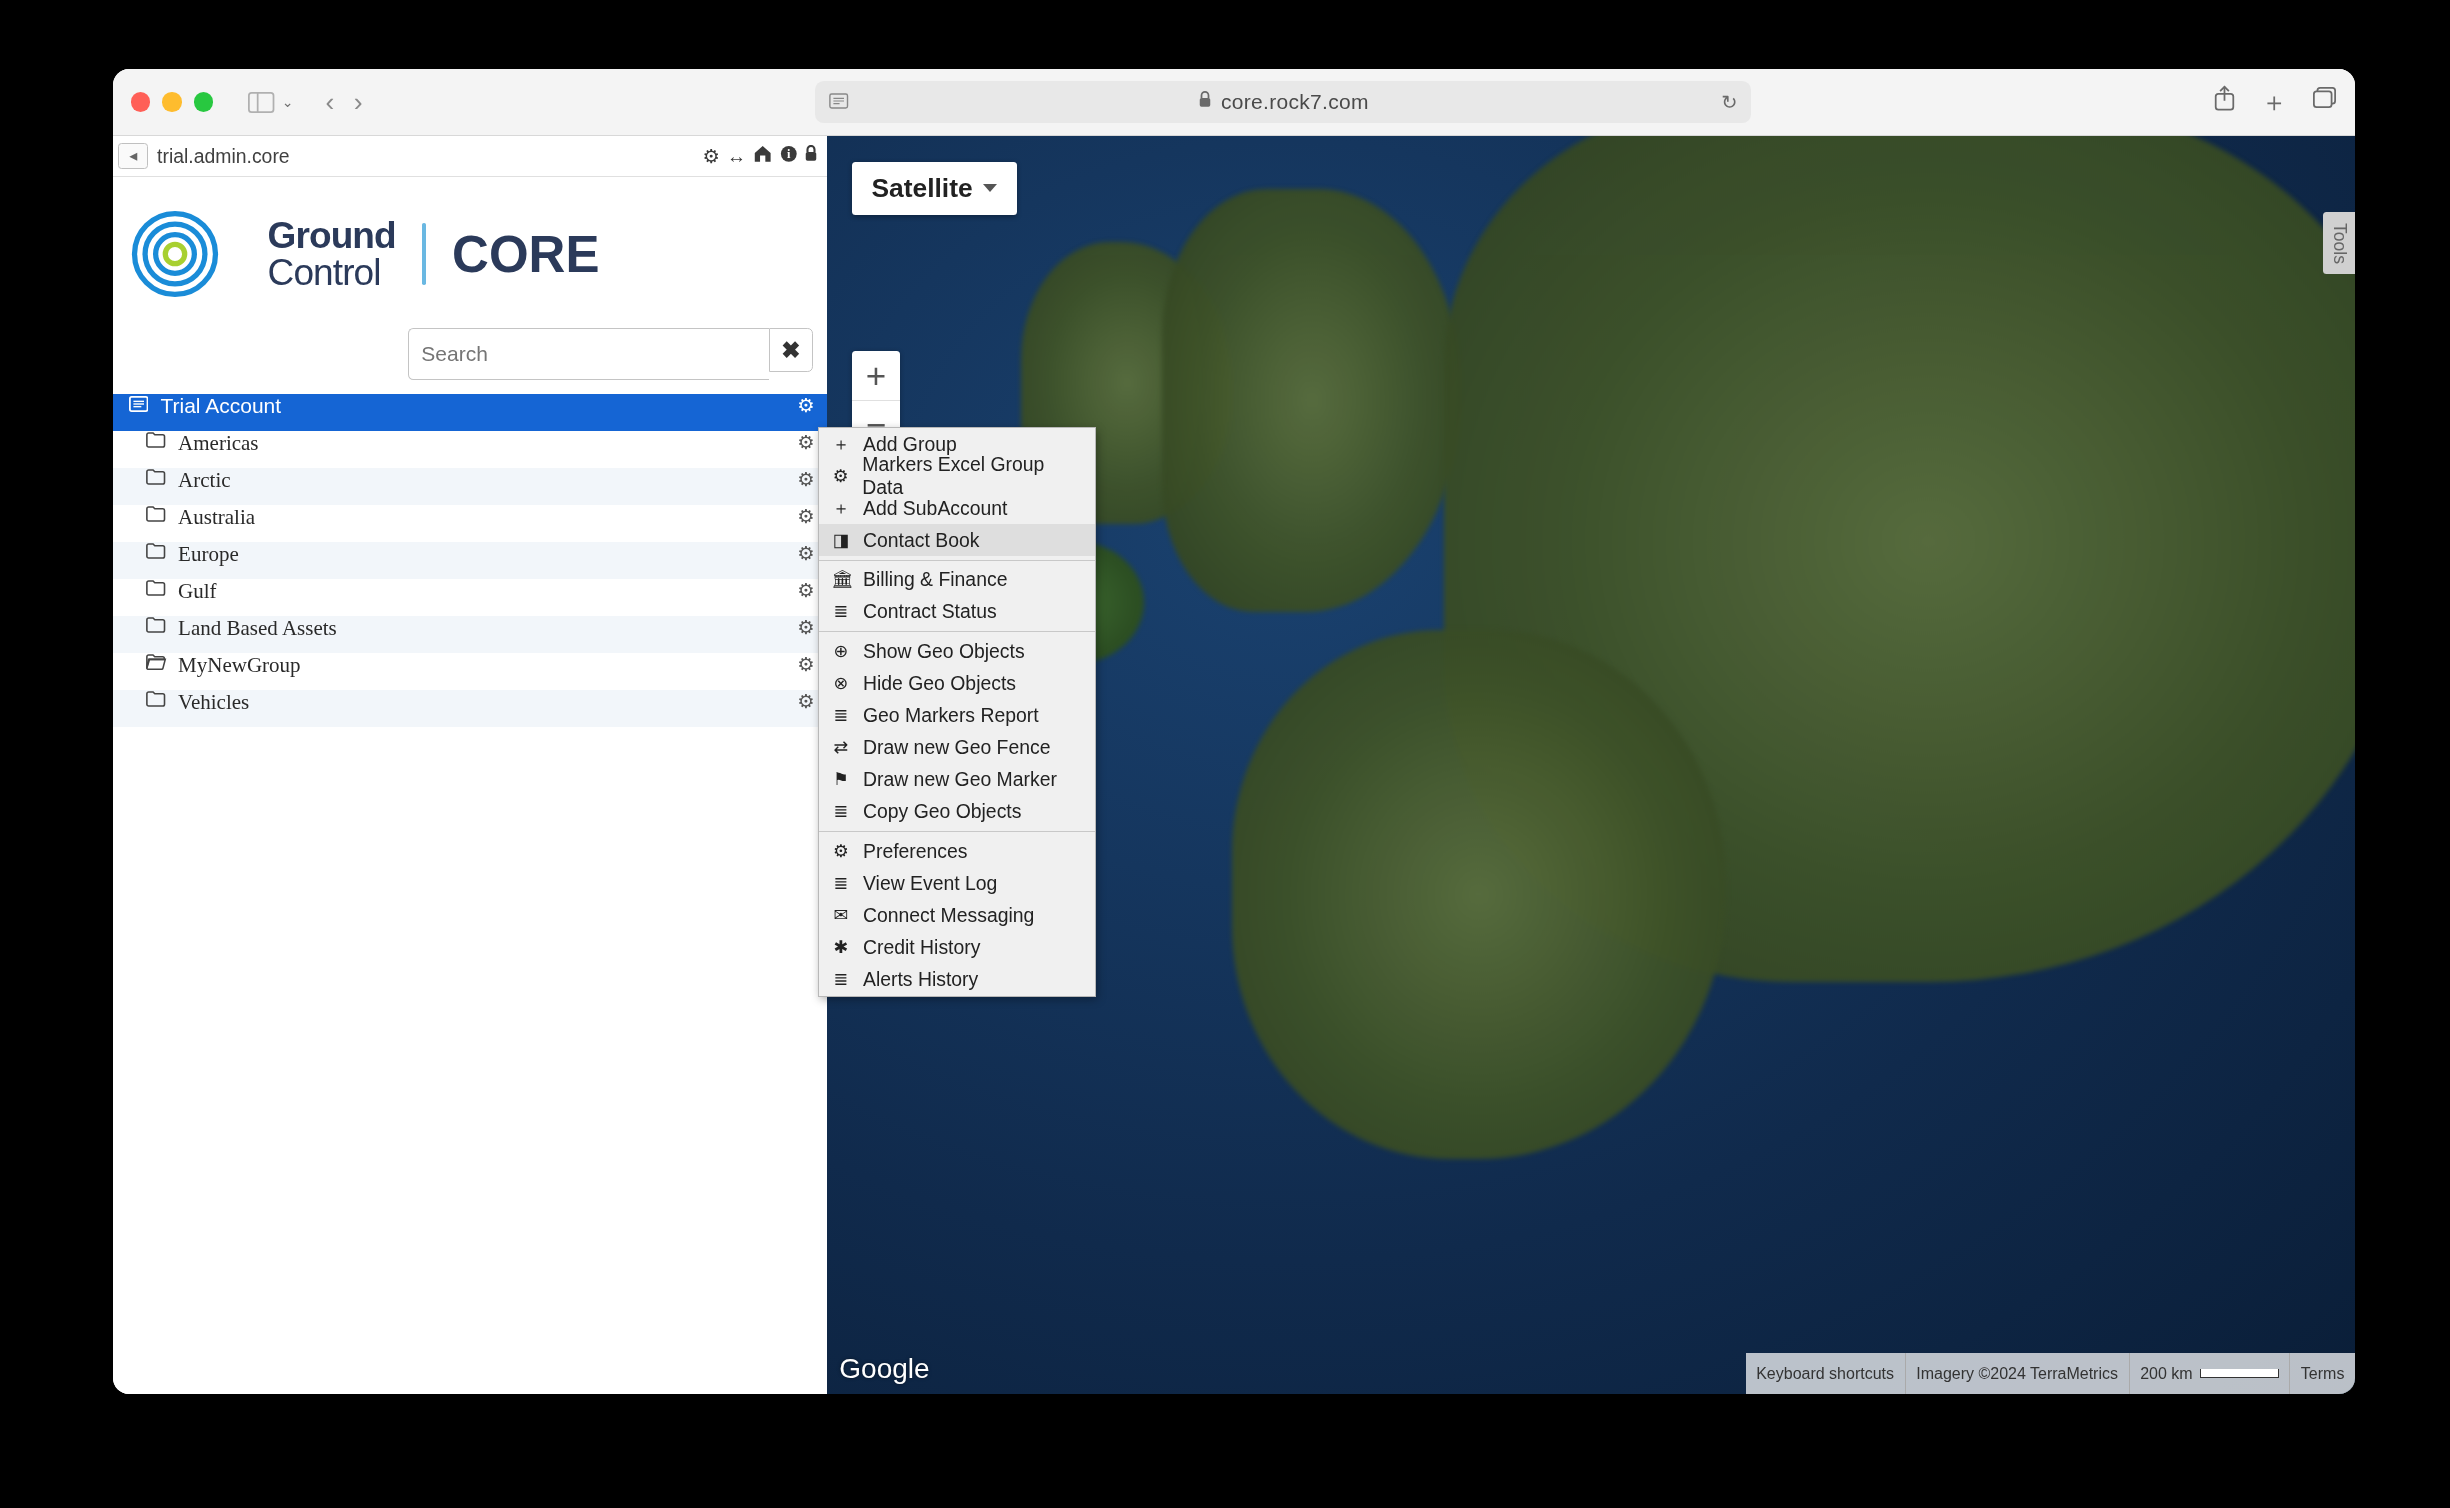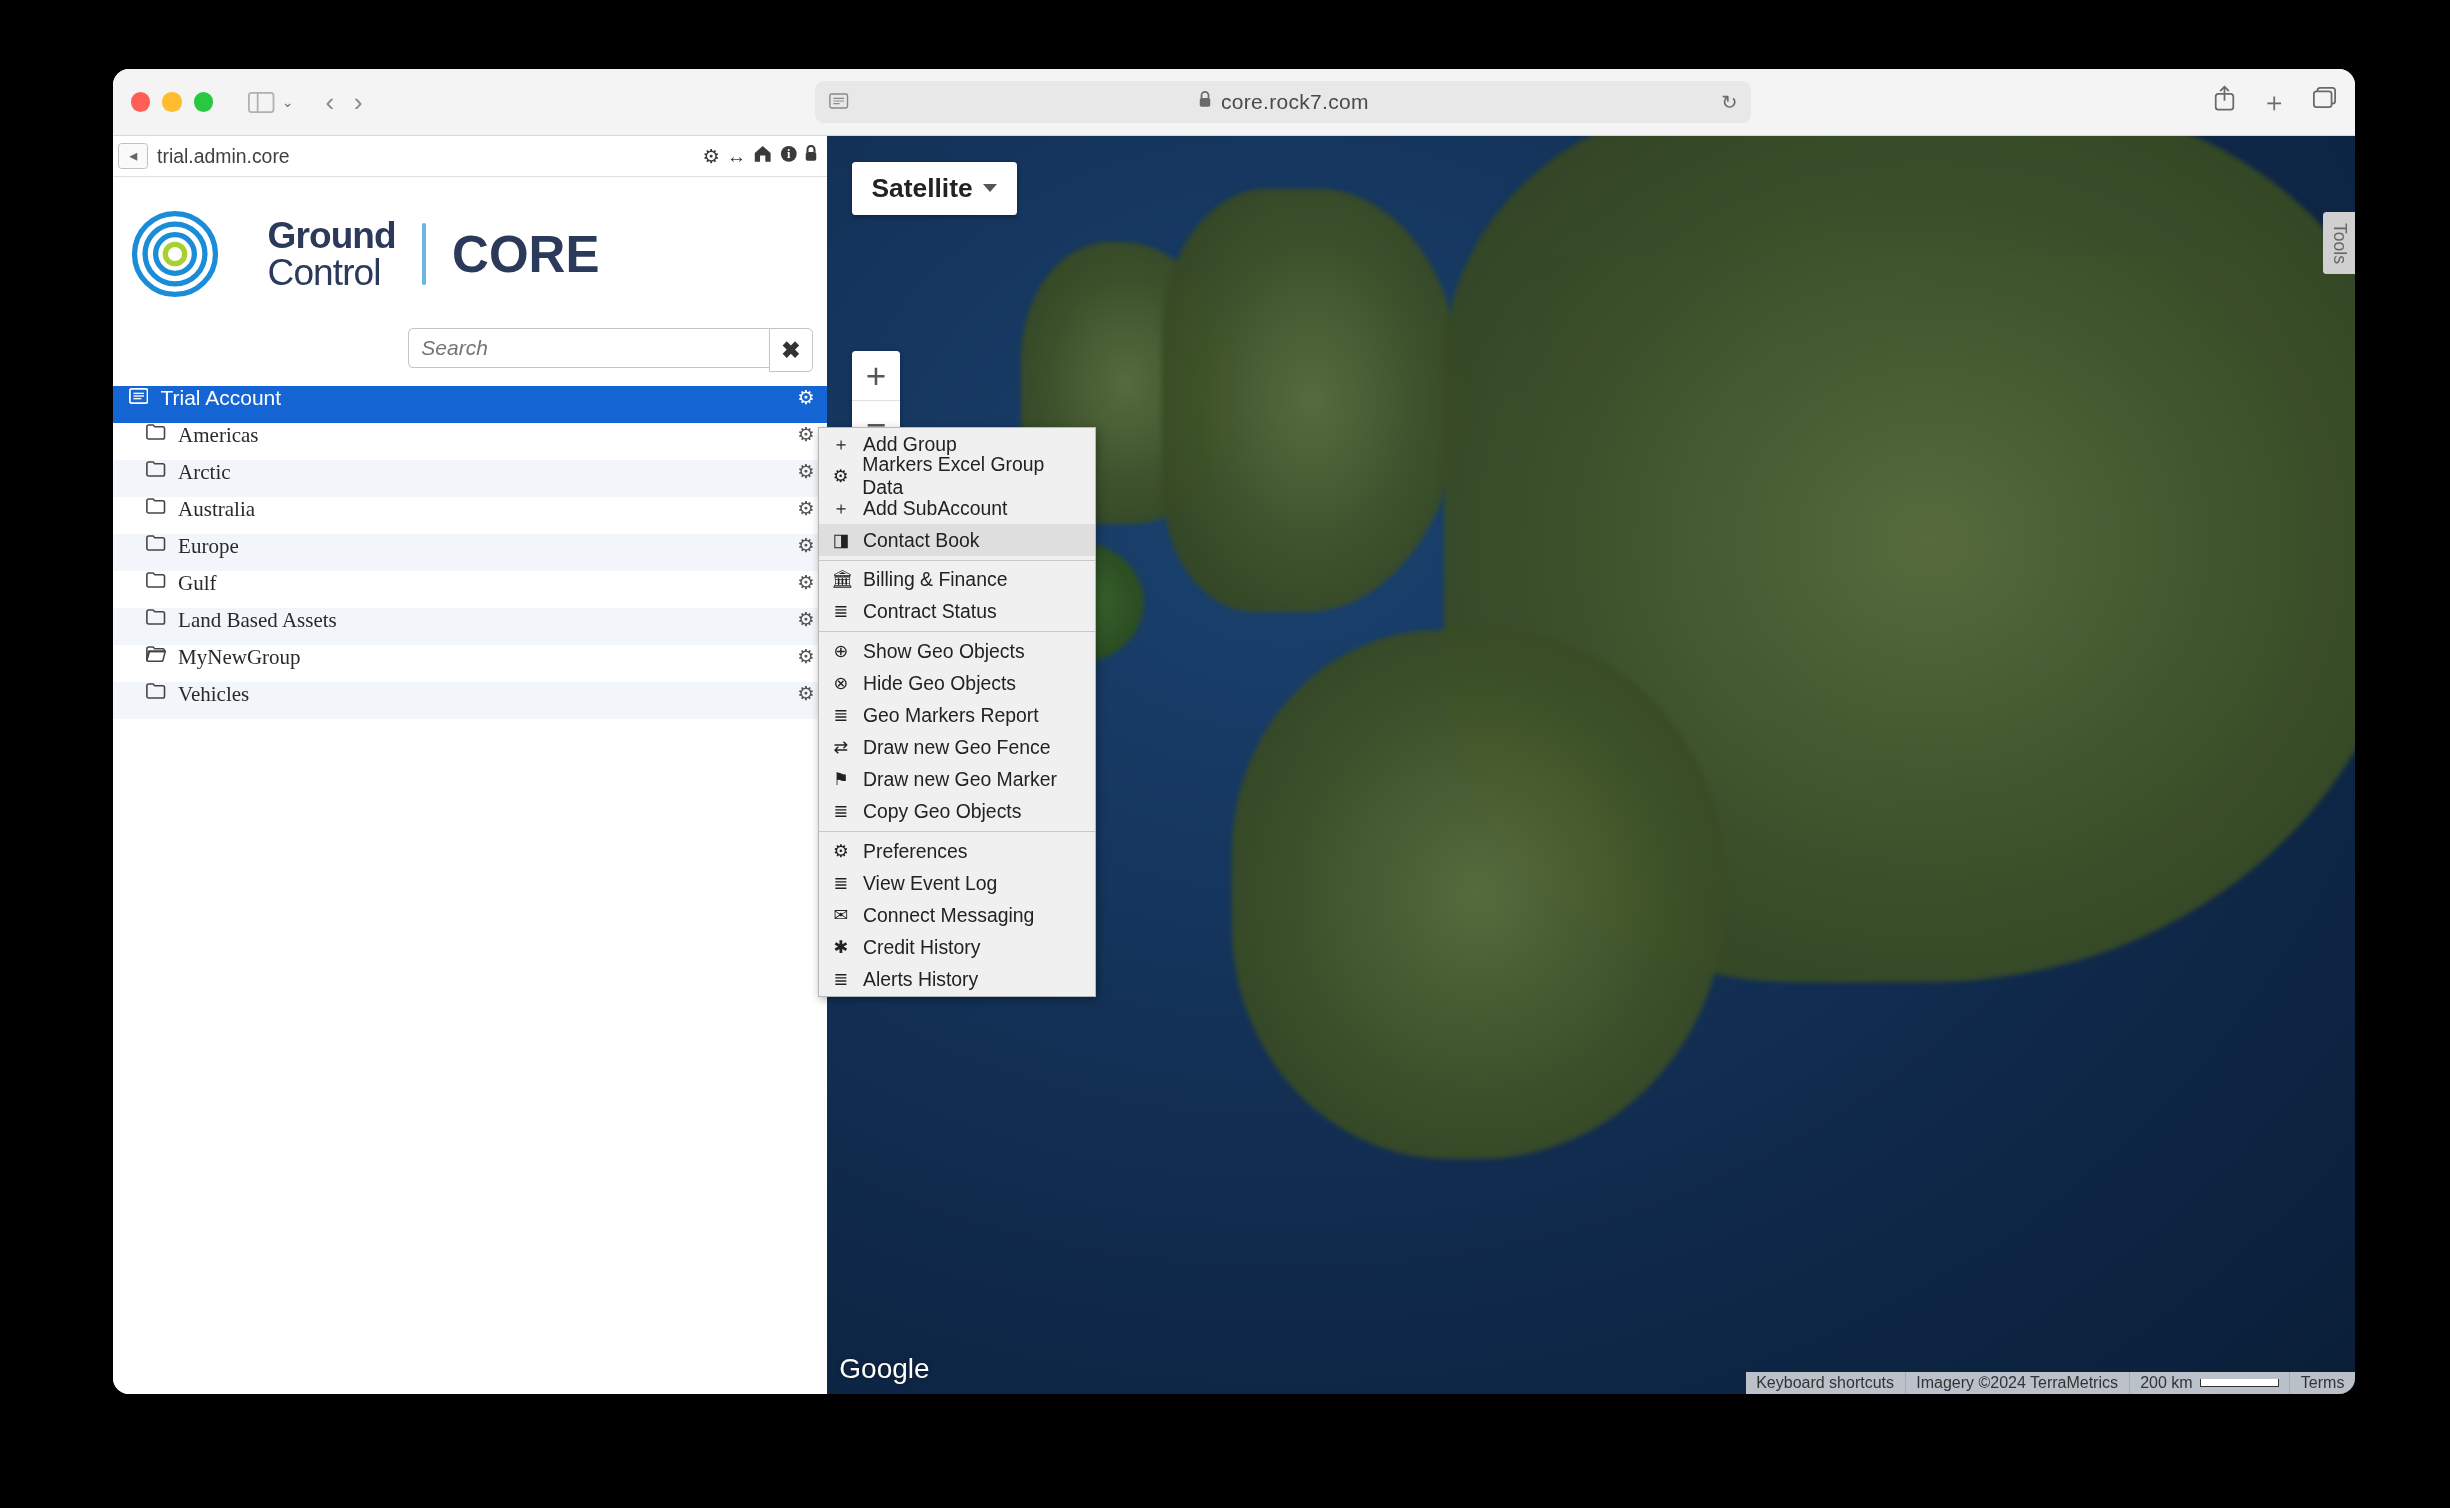--- a/index.html
+++ b/index.html
@@ -43,21 +43,21 @@
     .gc-logo { display: flex; align-items: center; gap: 16px; }
     .gc-circle { width: 88px; height: 88px; position: relative; }
     .gc-circle svg { display: block; }
     .gc-text { display: flex; flex-direction: column; line-height: 1; margin-left: 33px; }
     .gc-text .line1 { font-size: 37px; font-weight: 700; color: #2b3a5a; letter-spacing: -0.9px; }
     .gc-text .line2 { font-size: 37px; font-weight: 300; color: #2b3a5a; letter-spacing: -0.9px; }
     .divider { width: 3.5px; height: 62px; background: #6ab8e2; border-radius: 1.8px; }
     .core-text { font-size: 51px; font-weight: 800; color: #2b3a5a; letter-spacing: 0px; }
     
     .search-row { display: flex; padding: 5.3px 14px 14px 0; justify-content: flex-end; }
-    .search-input { width: 361px; height: 40px; border: 0.9px solid #c4c4c4; border-right: none; border-radius: 5.3px 0 0 5.3px; padding: 0 12.3px; font-size: 21px; color: #555; outline: none; font-style: italic; }
+    .search-input { width: 361px; height: 52px; border: 0.9px solid #c4c4c4; border-right: none; border-radius: 5.3px 0 0 5.3px; padding: 0 12.3px; font-size: 21px; color: #555; outline: none; }
     .search-clear { width: 44px; height: 44px; border: 0.9px solid #c4c4c4; border-radius: 0 5.3px 5.3px 0; background: #fff; font-size: 23px; font-weight: 900; color: #333; cursor: pointer; display:flex; align-items:center; justify-content:center; }
     
     .tree { }
     .tree-item { display: flex; align-items: flex-start; height: 37px; padding: 0 12.3px 0 12.3px; font-size: 21px; cursor: pointer; }
     .tree-item .icon-l { width: 26.4px; text-align: center; margin-right: 8.8px; font-size: 19.4px; }
     .tree-item .label { flex: 1; }
     .tree-item .gear { font-size: 19.4px; color: #555; }
     .tree-item.account { background: #1565d4; color: #fff; }
     .tree-item.account .gear { color: #fff; }
     .tree-item.even { background: #f2f6fa; }
@@ -73,21 +73,21 @@
     
     .map-type-btn { position: absolute; top: 26.4px; left: 25px; background: #fff; border: none; border-radius: 3.5px; padding: 10.6px 19.4px; font-size: 26.4px; font-weight: 700; color: #222; cursor: pointer; box-shadow: 0 1.8px 5.3px rgba(0,0,0,0.3); display: flex; align-items: center; gap: 5.3px; }
     .map-type-btn::after { content: ""; border-left: 7px solid transparent; border-right: 7px solid transparent; border-top: 8.8px solid #555; margin-left: 5.3px; }
     
     .zoom-ctrl { position: absolute; top: 215px; left: 25px; background: #fff; border-radius: 3.5px; box-shadow: 0 1.8px 5.3px rgba(0,0,0,0.3); display: flex; flex-direction: column; }
     .zoom-btn { width: 48px; height: 49px; display: flex; align-items: center; justify-content: center; font-size: 35px; font-weight: 400; color: #555; cursor: pointer; }
     .zoom-btn + .zoom-btn { border-top: 0.9px solid #e0e0e0; }
     
     .tools-tab { position: absolute; top: 76px; right: 0; background: #d0d0d0; color: #666; padding: 10.6px 5.3px; writing-mode: vertical-rl; font-size: 17.6px; border-radius: 3.5px 0 0 3.5px; cursor: pointer; font-weight: 500; }
     
-    .map-footer { position: absolute; bottom: 0; right: 0; display: flex; align-items: center; height: 22px; font-size: 16px; }
+    .map-footer { position: absolute; bottom: 0; right: 0; display: flex; align-items: center; height: 41px; font-size: 16px; }
     .footer-box { background: rgba(255,255,255,0.72); padding: 1.8px 10.6px; color: #333; border-left: 0.9px solid #aaa; height: 100%; display: flex; align-items: center; gap: 7px; }
     .footer-box.first { border-left: none; }
     .scale-bar { width: 79px; height: 8.8px; border: 1.8px solid #333; border-top: none; display: inline-block; background: #fff; }
     
     .google-logo { position: absolute; bottom: 8.8px; left: 12.3px; font-size: 28px; font-weight: 500; color: #fff; font-family: Arial; text-shadow: 0 0 3.5px rgba(0,0,0,0.5); }
     
     
     .ctx-menu { position: absolute; top: 358px; left: 705px; width: 278px; background: #f0f0f0; border: 0.9px solid #b8b8b8; box-shadow: 1.8px 2.6px 8.8px rgba(0,0,0,0.35); z-index: 50; }
     .ctx-item { display: flex; align-items: center; height: 32px; padding: 0 12.3px; font-size: 19.4px; color: #222; cursor: pointer; gap: 12.3px; }
     .ctx-item:hover, .ctx-item.highlight { background: #dedede; }

